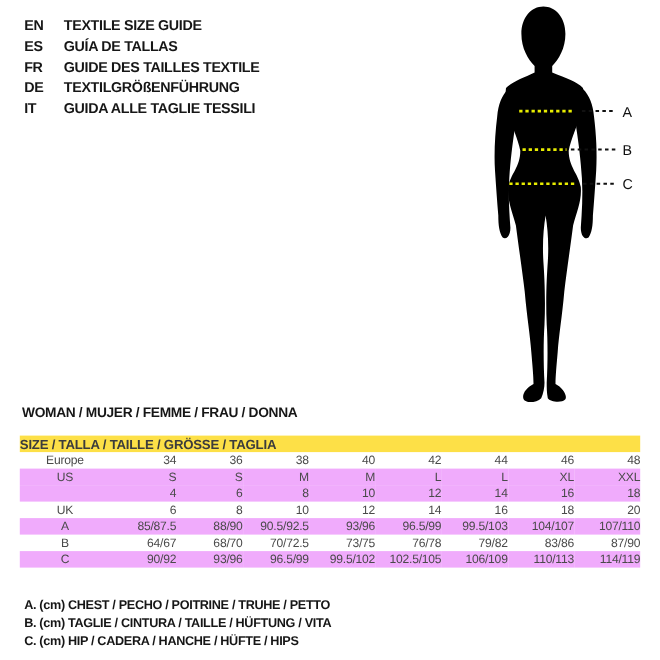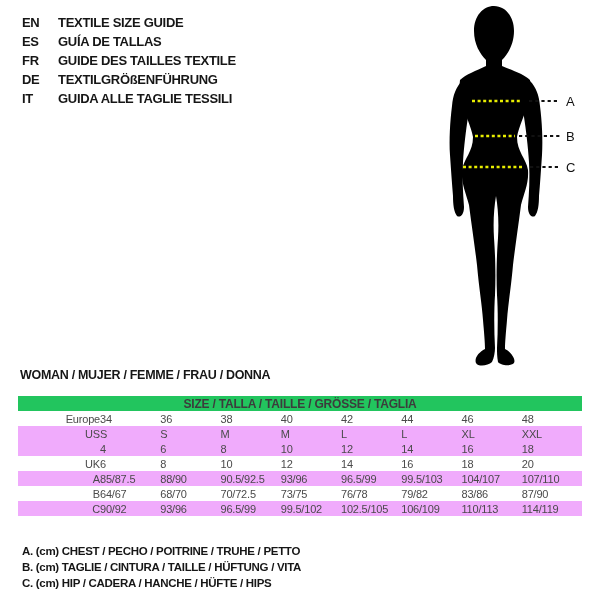--- a/index.html
+++ b/index.html
@@ -16,25 +16,25 @@
   .figure{position:absolute;left:420px;top:0px;width:180px;height:378px;}
   
   .group-title{position:absolute;left:20px;top:368px;font-weight:bold;font-size:12.5px;letter-spacing:-0.3px;color:#161616;text-align:center;}
   table.size-table{
     position:absolute;left:18px;top:396px;width:564px;
     border-collapse:collapse;table-layout:fixed;
     font-size:11px;color:#4a4a4a;letter-spacing:-0.2px;
   }
   table.size-table td,table.size-table th{padding:0;height:15px;vertical-align:middle;}
   th.size-header{
-    background:#22c55e;color:#3c3c3c;font-weight:bold;font-size:12px;
-    text-align:center;padding-left:4px;height:14px;letter-spacing:-0.2px;
+    background:#fde047;color:#3c3c3c;font-weight:bold;font-size:12px;
+    text-align:left;padding-left:4px;height:14px;letter-spacing:-0.2px;
   }
-  td.row-label{text-align:right;padding-left:4px;width:82px;color:#4a4a4a;}
-  td.val{text-align:left;}
+  td.row-label{text-align:center;padding-left:4px;width:82px;color:#4a4a4a;}
+  td.val{text-align:right;}
   tr.shaded td{background:#f0abfc;}
   
   .legend{position:absolute;left:22px;top:543px;}
   .legend-line{height:16px;line-height:16px;font-weight:bold;font-size:11.5px;letter-spacing:-0.3px;color:#161616;white-space:nowrap;}
 </style>
 </head>
 <body>
 
 <div class="canvas">
 

